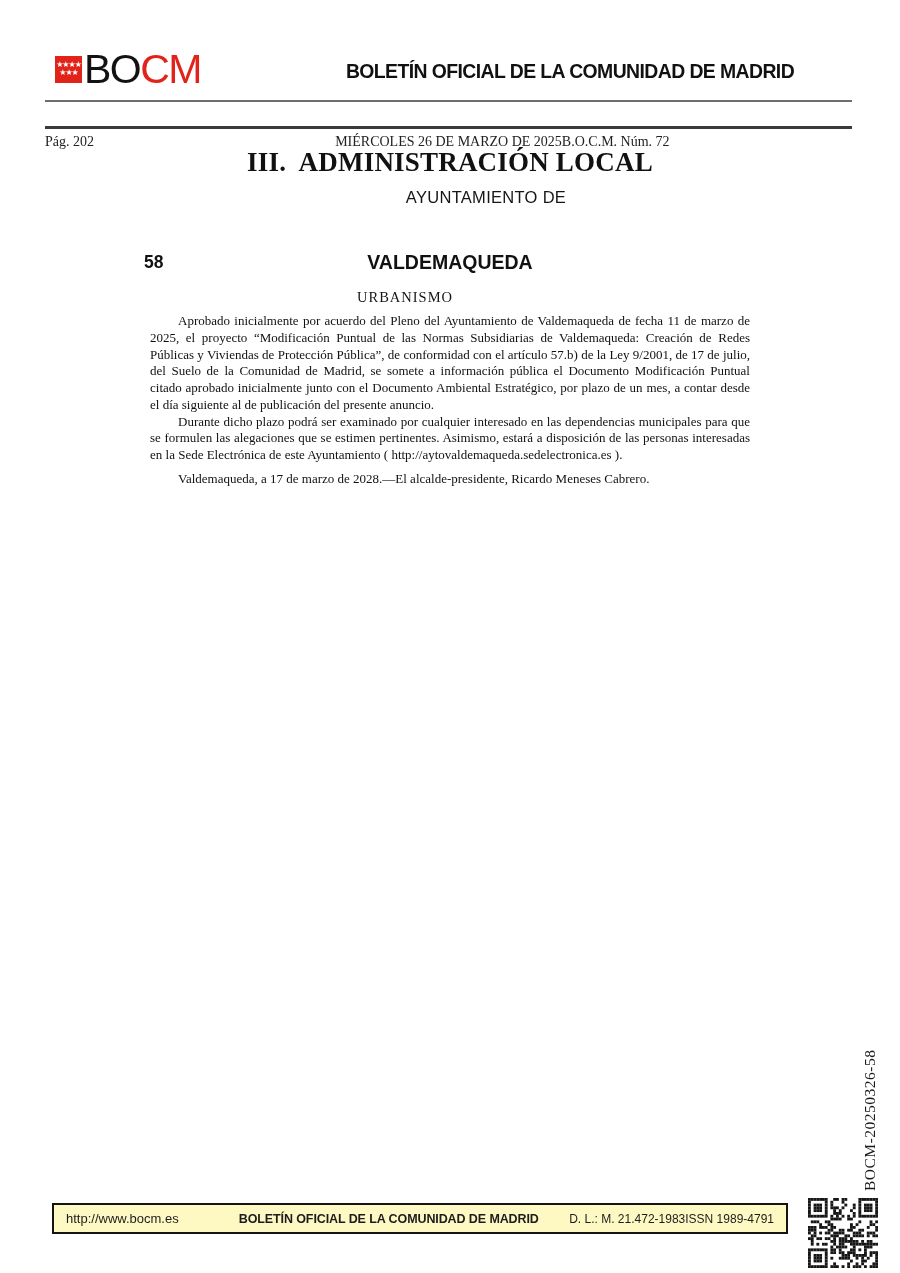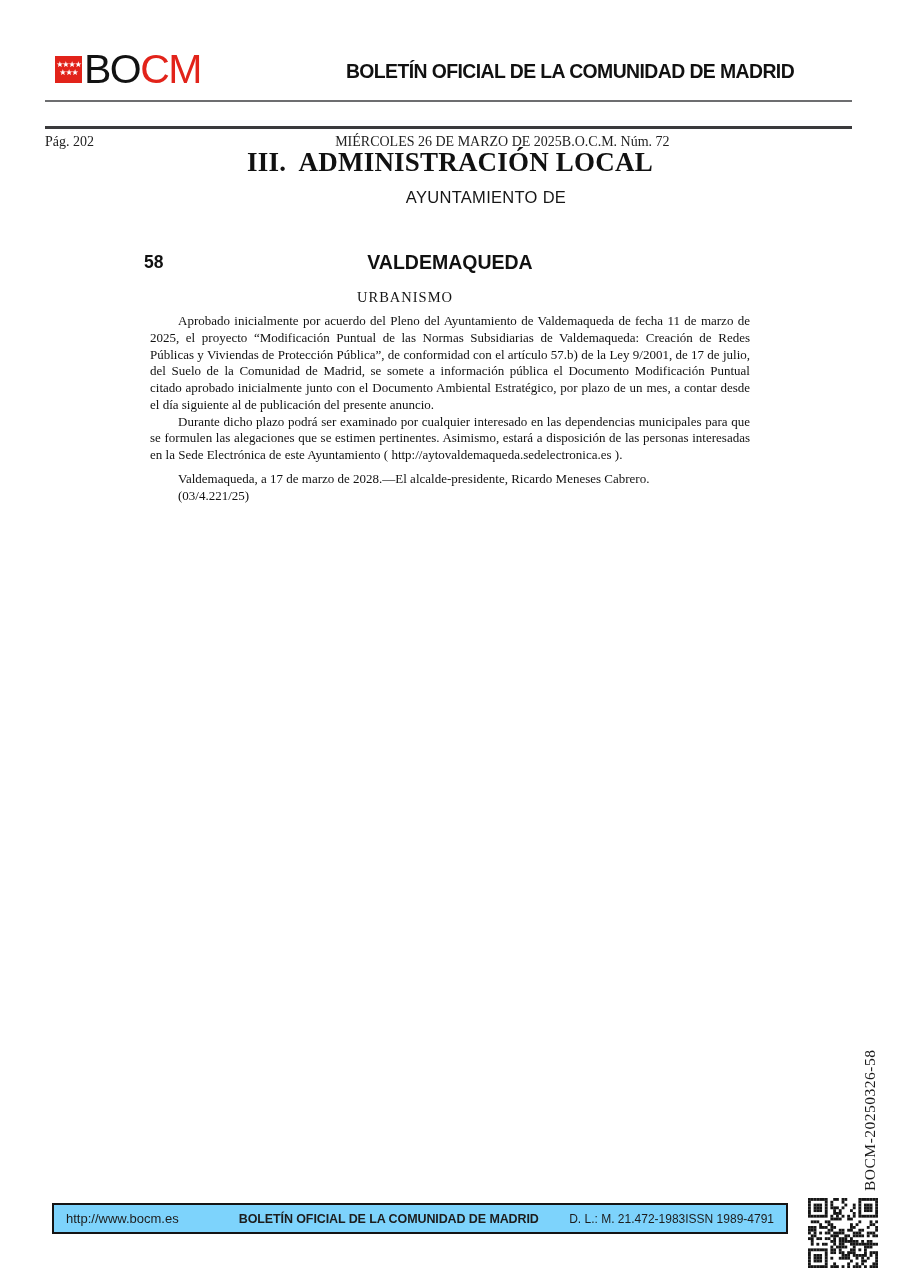--- a/index.html
+++ b/index.html
@@ -77,21 +77,21 @@
     position:absolute;right:21px;top:1051px;height:140px;
     writing-mode:vertical-rl;transform:rotate(180deg);
     font-family:"Liberation Serif",serif;font-size:15.5px;letter-spacing:0.5px;color:#1a1a1a;
     white-space:nowrap;
   }
   
   .footer-box{
     position:absolute;left:52px;top:1203px;width:736px;height:31px;
     border:2px solid #141414;box-sizing:border-box;
     display:flex;align-items:center;padding:0 12px;
-    font-family:"Liberation Sans",sans-serif;color:#1c1c1c;background:#7dd3fc;
+    font-family:"Liberation Sans",sans-serif;color:#1c1c1c;background:#fef9c3;
   }
   .footer-url{font-size:13px;}
   .footer-title{font-size:12.5px;font-weight:bold;letter-spacing:-0.1px;margin-left:60px;}
   .footer-dl{font-size:12px;margin-left:auto;}
   .footer-issn{font-size:12px;}
   .qr{position:absolute;left:808px;top:1198px;width:70px;height:70px;}
 </style>
 </head>
 <body>
 
@@ -117,21 +117,20 @@
   <div class="section-heading">III.&nbsp; ADMINISTRACIÓN LOCAL</div>
   <div class="org-heading">AYUNTAMIENTO DE</div>
   <div class="ann-number">58</div>
   <div class="municipality">VALDEMAQUEDA</div>
   <div class="category">URBANISMO</div>
 
   <div class="body-text">
     <p>Aprobado inicialmente por acuerdo del Pleno del Ayuntamiento de Valdemaqueda de fecha 11 de marzo de 2025, el proyecto “Modificación Puntual de las Normas Subsidiarias de Valdemaqueda: Creación de Redes Públicas y Viviendas de Protección Pública”, de conformidad con el artículo 57.b) de la Ley 9/2001, de 17 de julio, del Suelo de la Comunidad de Madrid, se somete a información pública el Documento Modificación Puntual citado aprobado inicialmente junto con el Documento Ambiental Estratégico, por plazo de un mes, a contar desde el día siguiente al de publicación del presente anuncio.</p>
     <p>Durante dicho plazo podrá ser examinado por cualquier interesado en las dependencias municipales para que se formulen las alegaciones que se estimen pertinentes. Asimismo, estará a disposición de las personas interesadas en la Sede Electrónica de este Ayuntamiento ( http://aytovaldemaqueda.sedelectronica.es ).</p>
     <p class="signature">Valdemaqueda, a 17 de marzo de 2028.—El alcalde-presidente, Ricardo Meneses Cabrero.</p>
-    <p class="reference">(03/4.221/25)</p>
   </div>
 
   <div class="side-code">BOCM-20250326-58</div>
 
   <div class="footer-box">
     <span class="footer-url">http://www.bocm.es</span>
     <span class="footer-title">BOLETÍN OFICIAL DE LA COMUNIDAD DE MADRID</span>
     <span class="footer-dl">D. L.: M. 21.472-1983</span>
     <span class="footer-issn">ISSN 1989-4791</span>
   </div>

